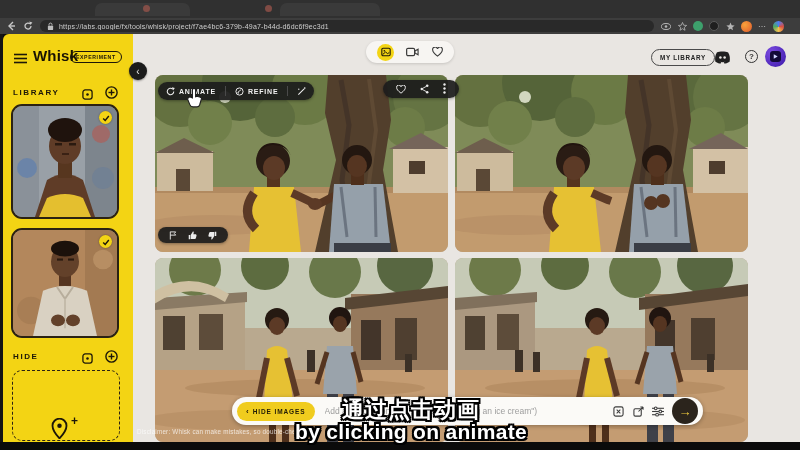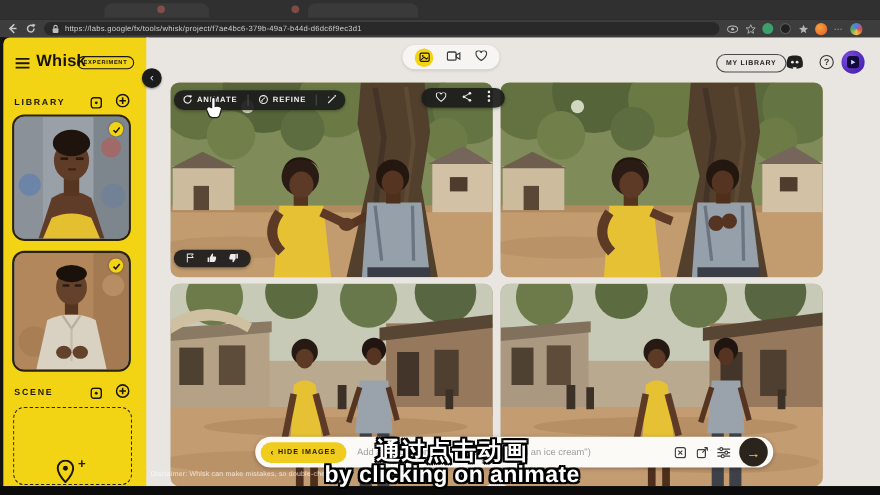--- a/index.html
+++ b/index.html
@@ -187,21 +187,21 @@
       <ellipse cx="45" cy="92" rx="7" ry="6" fill="#63412a"></ellipse>
       <ellipse cx="60" cy="92" rx="7" ry="6" fill="#63412a"></ellipse>
     </svg>
     <span class="chk">
       <svg width="8" height="8" viewBox="0 0 10 10">
           <path d="M1.5 5.5 L4 8 L8.5 2.5" stroke="#1c1708" stroke-width="1.8" fill="none"></path>
         </svg>
     </span>
   </div>
 
-  <span class="abs sb-label" style="left:10px;top:318px">SCENE</span>
+  <span class="abs sb-label" style="left:10px;top:318px">HIDE</span>
   <span class="abs" style="left:79px;top:316px">
     <svg width="11" height="11" viewBox="0 0 12 12">
         <rect x="1" y="1" width="10" height="10" rx="2.5" fill="none" stroke="#1c1708" stroke-width="1.4"></rect>
         <circle cx="6" cy="6" r="1.4" fill="#1c1708"></circle>
       </svg>
   </span>
   <span class="abs" style="left:102px;top:315px">
     <svg width="13" height="13" viewBox="0 0 13 13">
         <circle cx="6.5" cy="6.5" r="5.6" fill="none" stroke="#1c1708" stroke-width="1.4"></circle>
         <line x1="6.5" y1="3.5" x2="6.5" y2="9.5" stroke="#1c1708" stroke-width="1.4"></line>

